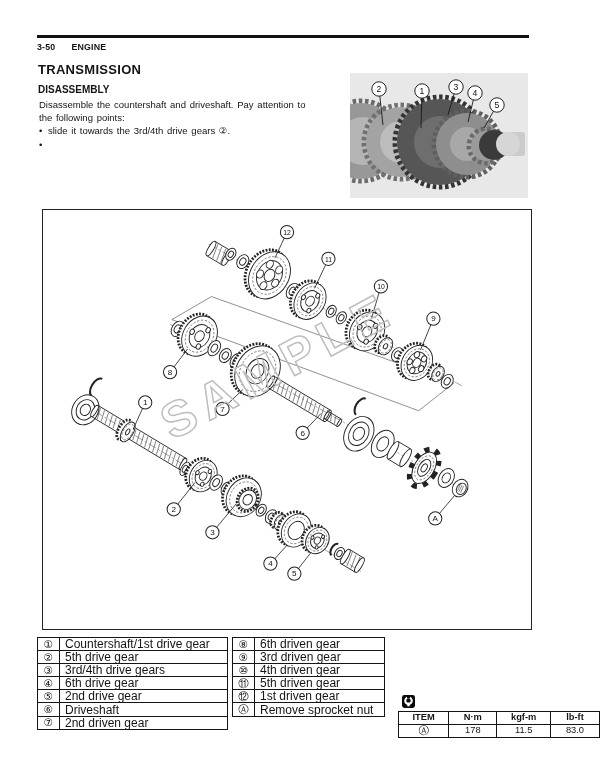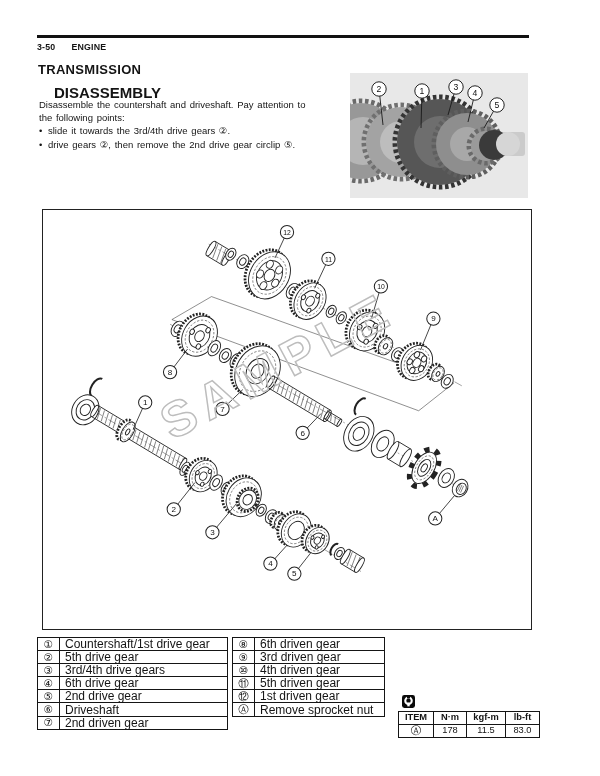--- a/index.html
+++ b/index.html
@@ -5,21 +5,21 @@
   html,body{margin:0;padding:0;background:#fff;}
   body{width:600px;height:776px;position:relative;overflow:hidden;
        font-family:"Liberation Sans","DejaVu Sans",sans-serif;color:#141414;}
   .abs{position:absolute;}
   
   .hdr{left:37px;top:25px;font-weight:bold;font-size:8.8px;letter-spacing:.2px;margin-top:17px;}
   .hdr .sec{margin-left:16px;}
   .rule{left:37px;top:35px;width:492px;height:2.6px;background:#111;}
   
   .title{left:38px;top:62px;font-size:13px;font-weight:bold;letter-spacing:.3px;}
-  .subtitle{left:38px;top:84px;font-size:15px;font-weight:bold;margin-left:16px;}
+  .subtitle{left:38px;top:84px;font-size:10px;font-weight:bold;}
   .bodytext{left:39px;top:98px;width:316px;font-size:9.5px;line-height:13.2px;word-spacing:1.1px;}
   .bullet{display:flex;}
   .dot{width:9px;flex:none;}
   .btext{flex:1;}
   
   #photo{left:350px;top:73px;}
   
   #fig{left:42px;top:209px;border:1.2px solid #222;background:#fff;}
   #fig .fw{fill:#fff;stroke:#222;stroke-width:1;}
   #fig .ln{fill:none;stroke:#222;stroke-width:.9;}
@@ -43,21 +43,21 @@
   #ptL{left:37px;}
   #ptR{left:232px;}
   .ptable td{border:1.3px solid #151515;font-size:12px;height:12.1px;
              padding:0 0 0 5px;line-height:1;white-space:nowrap;vertical-align:middle;}
   .ptable td.num{width:21px;min-width:21px;text-align:center;padding:0;font-size:10.5px;}
   #ptL td.lbl{width:162px;}
   #ptR td.lbl{width:124px;}
   
   #wrench{left:402px;top:695px;}
   .torque{left:398px;top:711px;border-collapse:collapse;text-align:center;background:#fff;}
-  .torque td{border:1.4px solid #151515;font-size:9.3px;height:11.8px;padding:0 2px;line-height:1;vertical-align:middle;}
+  .torque td{border:1.4px solid #151515;font-size:9.3px;height:11.8px;padding:0 10px;line-height:1;vertical-align:middle;}
   .torque tr.hd td{font-weight:bold;}
   .torque td.c0{width:30px;} .torque td.c1{width:28px;}
   .torque td.c2{width:34px;} .torque td.c3{width:29px;}
   .torque td.item{font-size:10.5px;}
 </style>
 </head>
 <body>
 
 <div class="abs hdr">
   <span>3-50</span><span class="sec">ENGINE</span>
@@ -72,21 +72,20 @@
   <div>the following points:</div>
   <div class="bullet">
     <span class="dot">•</span>
     <span class="btext">
       <div>slide it towards the 3rd/4th drive gears ②.</div>
     </span>
   </div>
   <div class="bullet">
     <span class="dot">•</span>
     <span class="btext">
-      <div>drive gears ②, then remove the 2nd drive gear circlip ⑤.</div>
     </span>
   </div>
 </div>
 
 <svg id="photo" class="abs" width="178" height="125" viewBox="350 73 178 125">
     <rect x="350" y="73" width="178" height="125" fill="#e8e8e8"></rect>
     <circle cx="361" cy="141" r="40" fill="none" stroke="#6a6a6a" stroke-width="5" stroke-dasharray="3.5 2.7"></circle>
     <circle cx="361" cy="141" r="38" fill="#989898"></circle>
     <circle cx="363" cy="141" r="24" fill="#b5b5b5"></circle>
     <circle cx="401" cy="142" r="37" fill="none" stroke="#707070" stroke-width="5" stroke-dasharray="3.5 2.7"></circle>

